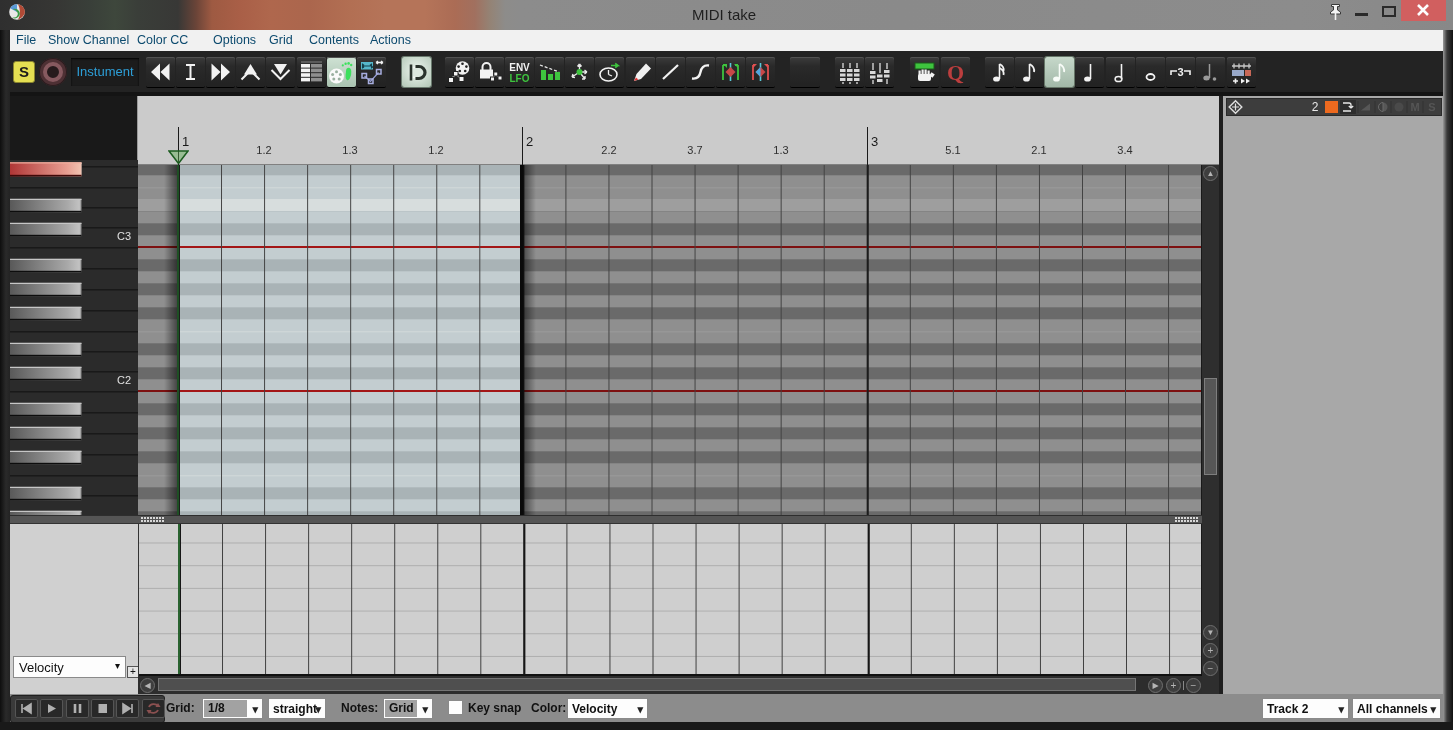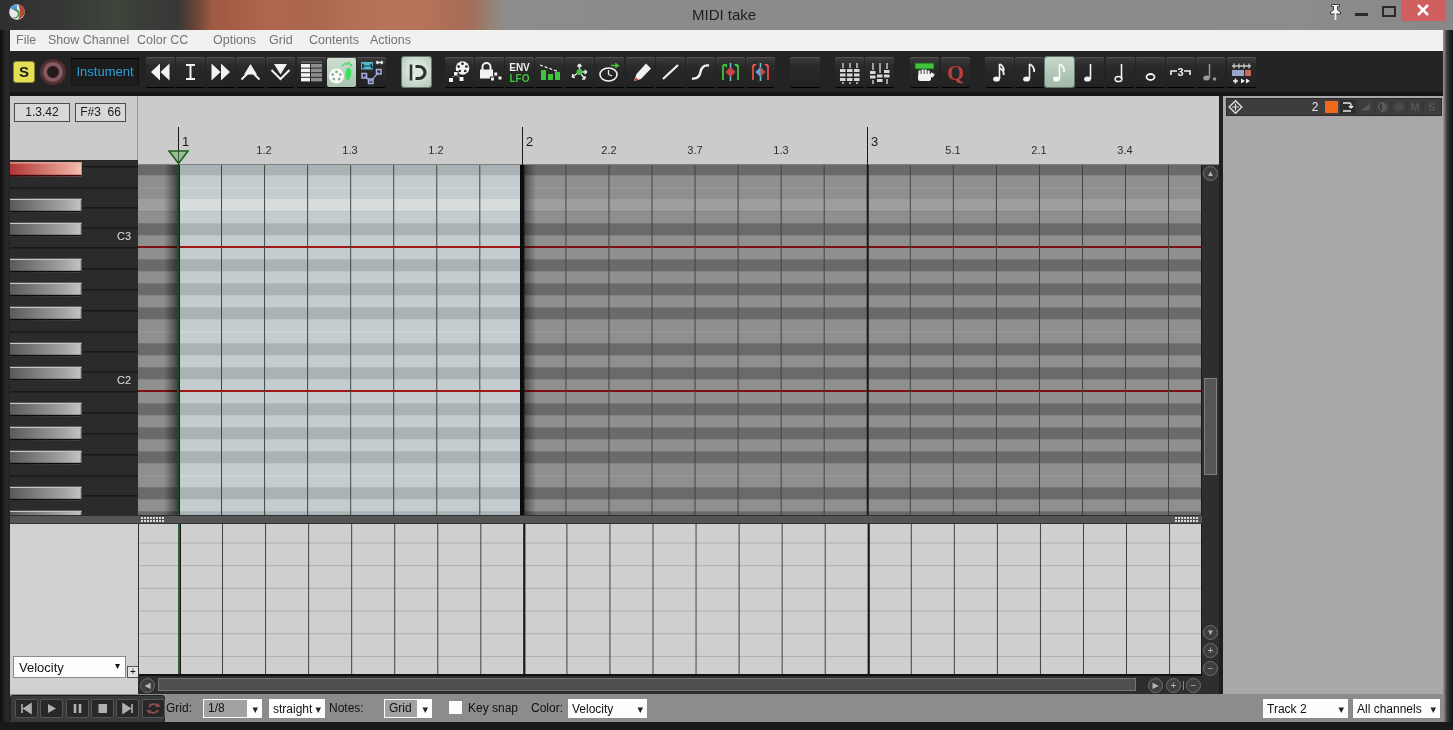--- a/index.html
+++ b/index.html
@@ -11,21 +11,21 @@
     background:linear-gradient(90deg,
       #2f2f2f 0px,#363634 55px,#393f39 90px,#3e473c 115px,#3a3e39 138px,
       #383836 178px,#6a4438 196px,#9e5a42 212px,#a95f47 240px,#af674d 270px,
       #ab664d 310px,#b26f53 350px,#b57459 385px,#b57459 425px,#ab6c55 455px,
       #a1705f 475px,#948375 490px,#8d8c8a 505px,#8c8c8c 520px,#8a8a8a 900px,
       #8c8c8c 1300px,#888888 1453px);}
   #ttext{left:692px;top:6px;font-size:15px;color:#1f1f1f;}
   #closebtn{left:1401px;top:0;width:45px;height:21px;background:#d15f5f;}
   #closebtn svg{position:absolute;left:15px;top:3px;}
   #menubar{left:10px;top:30px;width:1434px;height:21px;background:#f1f1f1;
-    font-size:12.5px;color:#737373;border-bottom:4px solid #6d28d9;}
+    font-size:12.5px;color:#0c4a6e;border-bottom:4px solid #6d28d9;}
   #menubar span{position:absolute;top:3px;}
   #toolbar{left:10px;top:51px;width:1434px;height:41px;background:#232323;}
   .tb{position:absolute;top:6px;width:29px;height:30px;
       background:linear-gradient(#3c3c3c,#2a2a2a 30%,#232323 90%);
       border-radius:2px;box-shadow:inset 0 1px 0 #525252, 0 1px 0 #000;}
   .tb svg{position:absolute;left:0;top:0;}
   #tbshadow{left:0px;top:92px;width:1453px;height:4px;background:#141414;}
   #lpaneltop{left:10px;top:96px;width:127px;height:64px;background:#cbcbcb;}
   .valbox{position:absolute;top:7px;height:17px;background:#d8d8d8;
      border:1px solid #4a4a4a;font-size:12px;color:#1a1a1a;
@@ -101,21 +101,21 @@
   #vlbot{position:absolute;left:0;top:150px;width:1063px;height:2px;background:#111;}
   #vcursor{position:absolute;left:39px;top:0;width:2px;height:152px;background:#2a6330;}
   #hscroll{left:138px;top:676px;width:1064px;height:18px;background:#2d2d2d;}
   #hthumb{position:absolute;left:20px;top:2px;width:978px;height:13px;
      background:#4f4f4f;border:1px solid #757575;box-sizing:border-box;}
   #rdivide{left:1219px;top:96px;width:4px;height:598px;background:#1f1f1f;}
   #rpanel{left:1223px;top:96px;width:220px;height:598px;background:#a8a8a8;}
   #rheader{position:absolute;left:4px;top:3px;width:214px;height:16px;background:#3d3d3d;
      box-shadow:0 0 0 1px #2a2a2a;}
   #bottombar{left:10px;top:694px;width:1434px;height:28px;background:#8c8c8c;
-     font-size:12px;color:#111;}
+     font-size:12px;color:#111;font-weight:bold;}
   #transport{position:absolute;left:0px;top:1px;width:153px;height:26px;
      background:#3a3a3a;border:1px solid #202020;border-radius:3px;}
   .trbtn{position:absolute;top:3px;width:23px;height:19px;background:#282828;
      box-shadow:inset 0 0 0 1px #555;border-radius:2px;}
   .bblabel{position:absolute;top:7px;}
   .combo{position:absolute;top:4px;height:21px;background:#fdfdfd;
      border:1px solid #8a8a8a;box-sizing:border-box;font-size:12px;color:#111;}
   .combo .ctext{position:absolute;left:4px;top:3px;}
   .combo .chev{position:absolute;right:4px;top:4px;font-size:11px;color:#222;}
   .gfield{position:absolute;left:1px;top:1px;height:17px;background:#a2a2a2;
@@ -477,24 +477,20 @@
           <path d="M5 9 h19 M7 6.5 v5 M12 6.5 v5 M17 6.5 v5 M22 6.5 v5" stroke="#c8c8c8" stroke-width="1.3"></path>
           <rect x="5" y="13" width="12" height="6" fill="#98a8c8"></rect>
           <rect x="18" y="13" width="6" height="6" fill="#c86858"></rect>
           <path d="M6 24 h5 M8.5 21.5 v5" stroke="#f2f2f2" stroke-width="1.6"></path>
           <polygon points="14,21.5 18,24 14,26.5" fill="#f2f2f2"></polygon>
           <polygon points="19,21.5 23,24 19,26.5" fill="#f2f2f2"></polygon>
         </svg>
       </div>
   </div>
   <div class="abs" id="tbshadow"></div>
-  <div class="abs" id="lpaneltop">
-    <div class="valbox" style="left:4px;width:54px">1.3.42</div>
-    <div class="valbox" style="left:65px;width:49px">F#3&nbsp; 66</div>
-  </div>
   <div class="abs" id="lpdiv"></div>
   <div class="abs" id="ruler">
     <div class="tick" style="left:40px"></div>
     <div class="tick" style="left:384px"></div>
     <div class="tick" style="left:729px"></div>
     <div class="barnum" style="left:44px">1</div>
     <div class="barnum" style="left:388px">2</div>
     <div class="barnum" style="left:733px">3</div>
     <div class="beatnum" style="left:126px">1.2</div>
     <div class="beatnum" style="left:212px">1.3</div>
@@ -661,21 +657,21 @@
     </div>
     <span class="bblabel" style="left:156px">Grid:</span>
     <div class="combo" style="left:192px;width:61px">
         <div class="gfield" style="width:43px">1/8</div>
         <span class="chev">▾</span>
       </div>
     <div class="combo" style="left:258px;width:58px">
         <span class="ctext">straight</span>
         <span class="chev">▾</span>
       </div>
-    <span class="bblabel" style="left:319px">Notes:</span>
+    <span class="bblabel" style="left:331px">Notes:</span>
     <div class="combo" style="left:373px;width:50px">
         <div class="gfield" style="width:32px">Grid</div>
         <span class="chev">▾</span>
       </div>
     <div id="keysnap"></div>
     <span class="bblabel" style="left:458px">Key snap</span>
     <span class="bblabel" style="left:521px">Color:</span>
     <div class="combo" style="left:557px;width:81px">
         <span class="ctext">Velocity</span>
         <span class="chev">▾</span>

